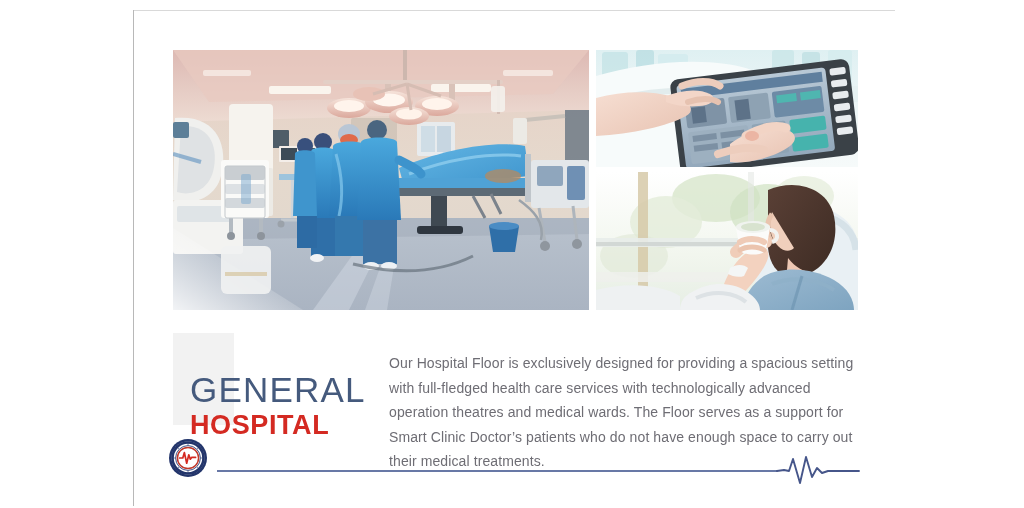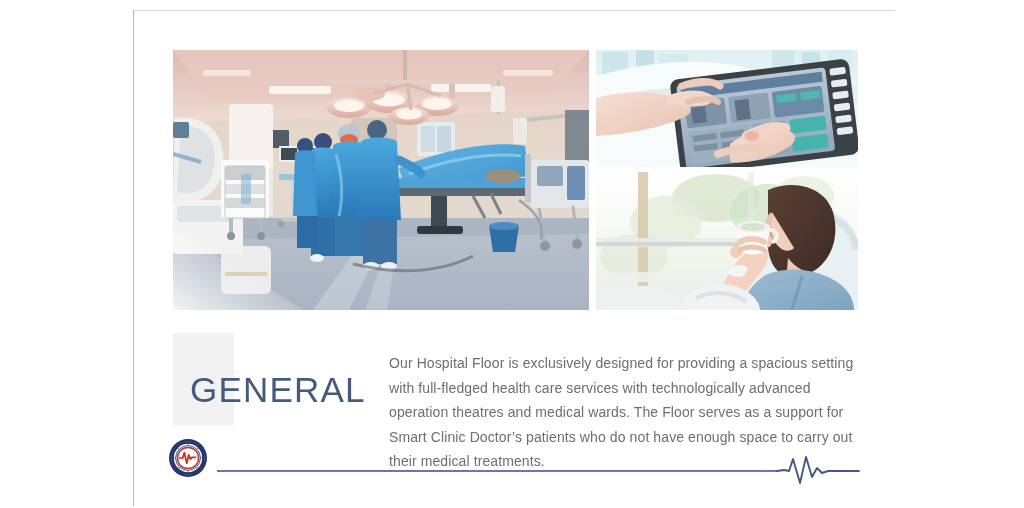--- a/index.html
+++ b/index.html
@@ -438,20 +438,21 @@
         <path d="M96 120 C 116 108, 140 110, 154 122 C 162 128, 164 134, 164 138 L 84 138 C 84 130, 88 124, 96 120 Z" fill="#f0f2f3"></path>
         <path d="M100 126 C 118 118, 138 120, 150 130" stroke="#dde2e5" stroke-width="4" fill="none"></path>
         <path d="M0 118 C 30 110, 64 112, 84 124 L 84 138 L 0 138 Z" fill="#eef1f2"></path>
       </svg>
     </div>
   </div>
 
   <div class="heading-backdrop"></div>
   <h1 class="heading">
     <span class="line1">GENERAL</span>
+    <span class="line2">HOSPITAL</span>
   </h1>
 
   <p class="body-copy">Our Hospital Floor is exclusively designed for providing a spacious setting with full-fledged health care services with technologically advanced operation theatres and medical wards. The Floor serves as a support for Smart Clinic Doctor’s patients who do not have enough space to carry out their medical treatments.</p>
 
   <div class="footer">
 
     <div class="emblem">
       <svg viewBox="0 0 40 40" role="img">
         <circle cx="20" cy="20" r="19" fill="#23356b"></circle>
         <circle cx="20" cy="20" r="16.5" fill="#ffffff"></circle>

